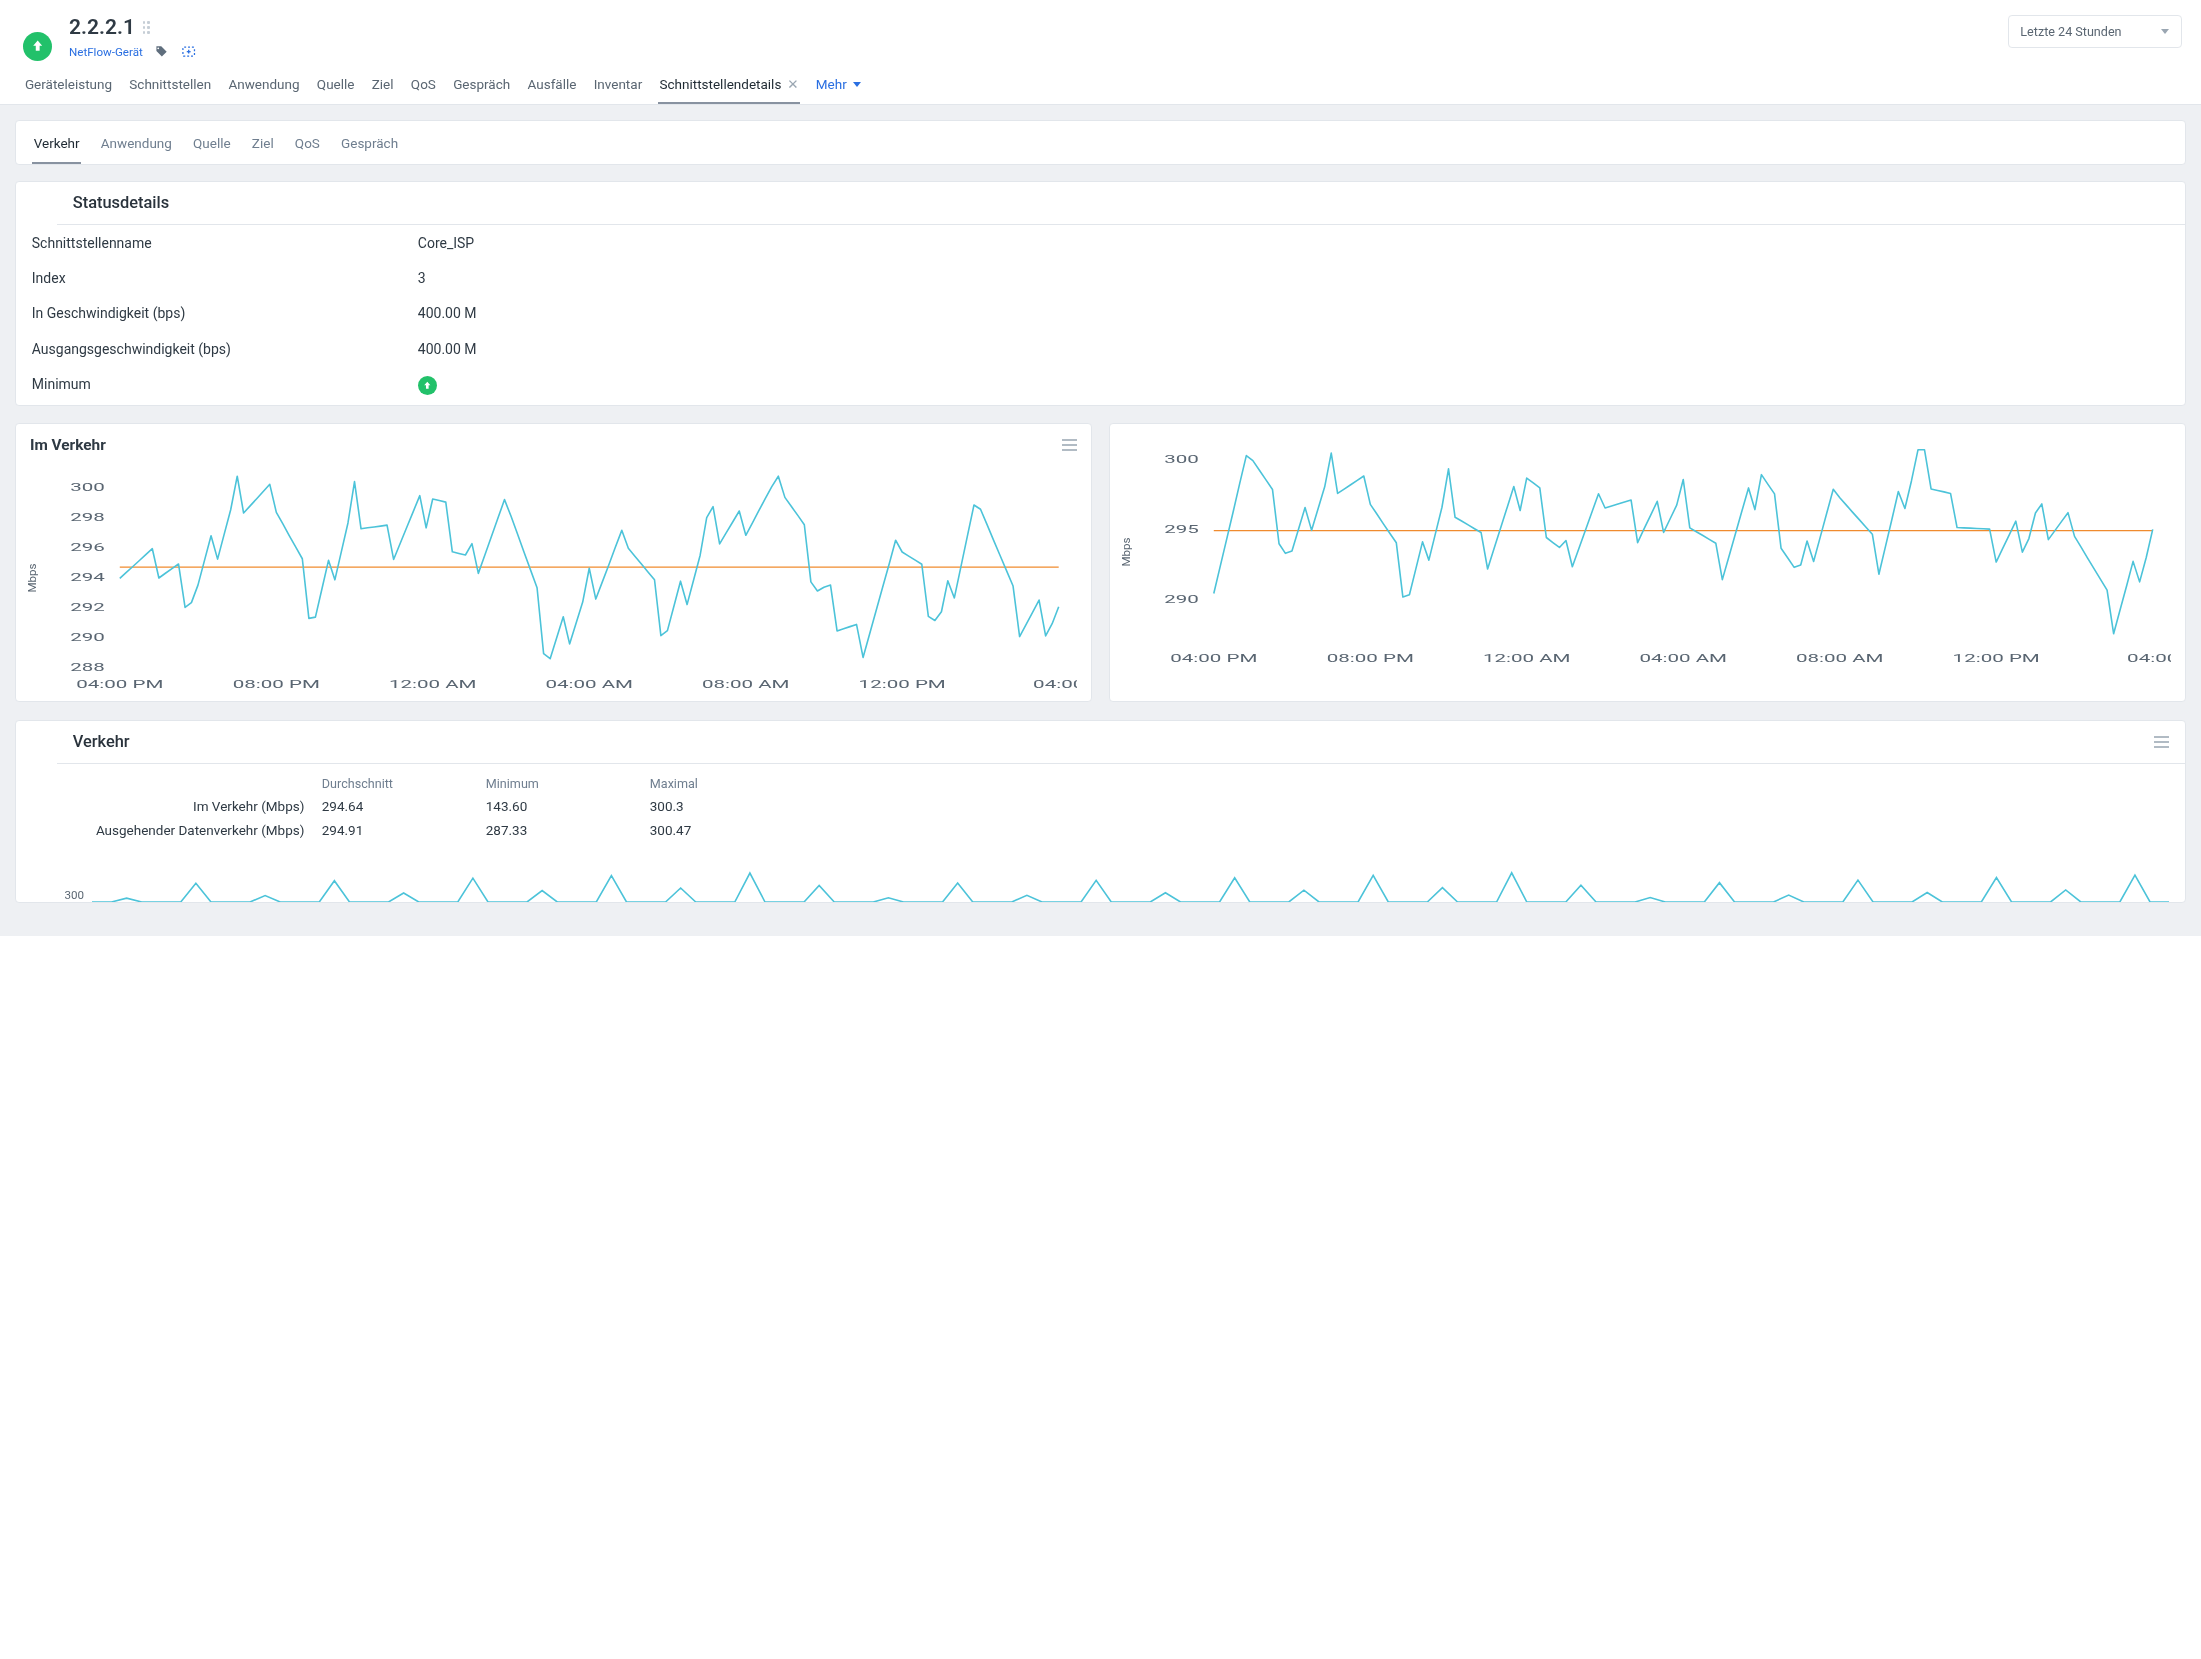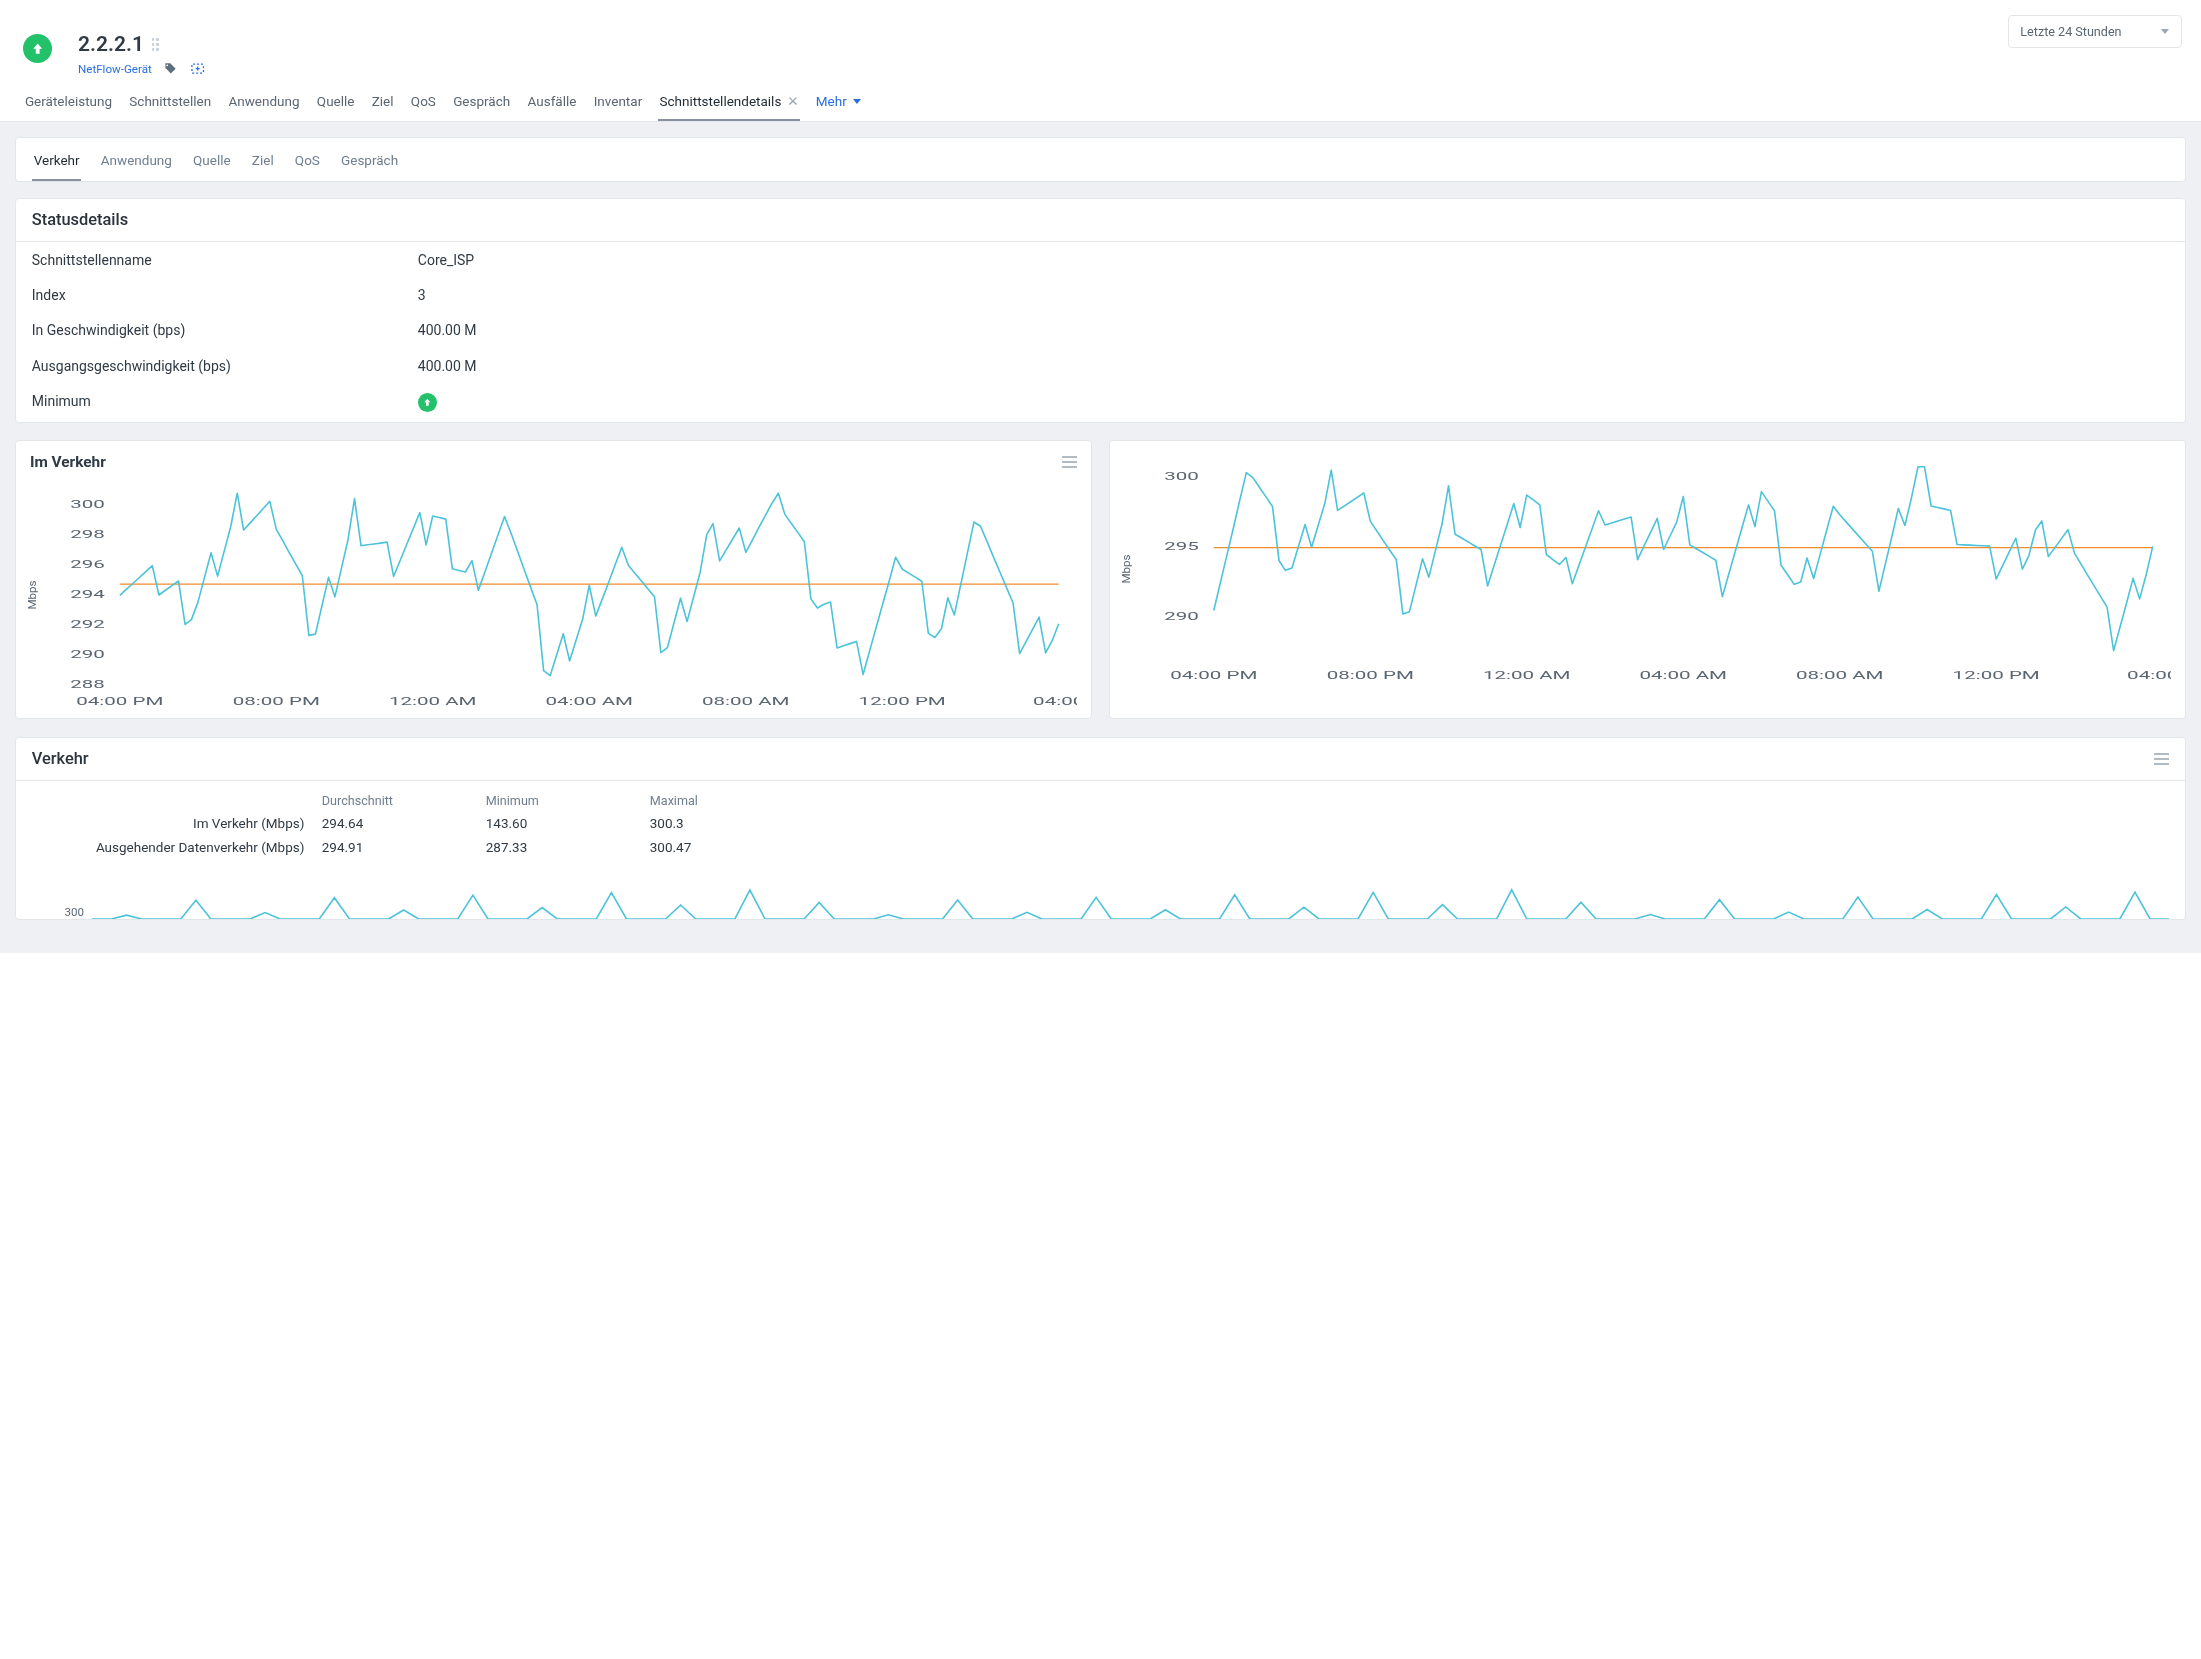--- a/index.html
+++ b/index.html
@@ -24,21 +24,21 @@
   }
 
   
   .header{
     padding:15.4px 19.3px 3.9px 23px;
     background:#fff;
     display:flex;
     align-items:flex-start;
     justify-content:space-between;
   }
-  .title-block{display:flex;align-items:flex-start;gap:26px;margin-top:17px;}
+  .title-block{display:flex;align-items:flex-end;gap:17px;}
   .status-circle{
     width:29px;height:29px;border-radius:50%;
     background:var(--green);
     display:flex;align-items:center;justify-content:center;
     flex-shrink:0;
     margin-top:1.9px;
   }
   .status-circle svg{width:15.4px;height:15.4px;fill:#fff;}
   .title-block h1{
     margin:0;
@@ -138,20 +138,21 @@
   .panel{
     background:#fff;
     border:1px solid var(--border);
     border-radius:3.9px;
     margin-bottom:17.4px;
   }
   .panel-header{
     display:flex;align-items:center;justify-content:space-between;
     padding:11.6px 15.4px;
     border-bottom:1px solid var(--border);
+    margin-left:41px;
   }
   .panel-title{
     font-size:16.4px;font-weight:500;color:#2a333c;
   }
   .hamburger{
     display:flex;flex-direction:column;gap:2.9px;cursor:pointer;
   }
   .hamburger span{width:15.4px;height:1.9px;background:#b1bbc4;display:block;}
   .kv-row{
     display:flex;

